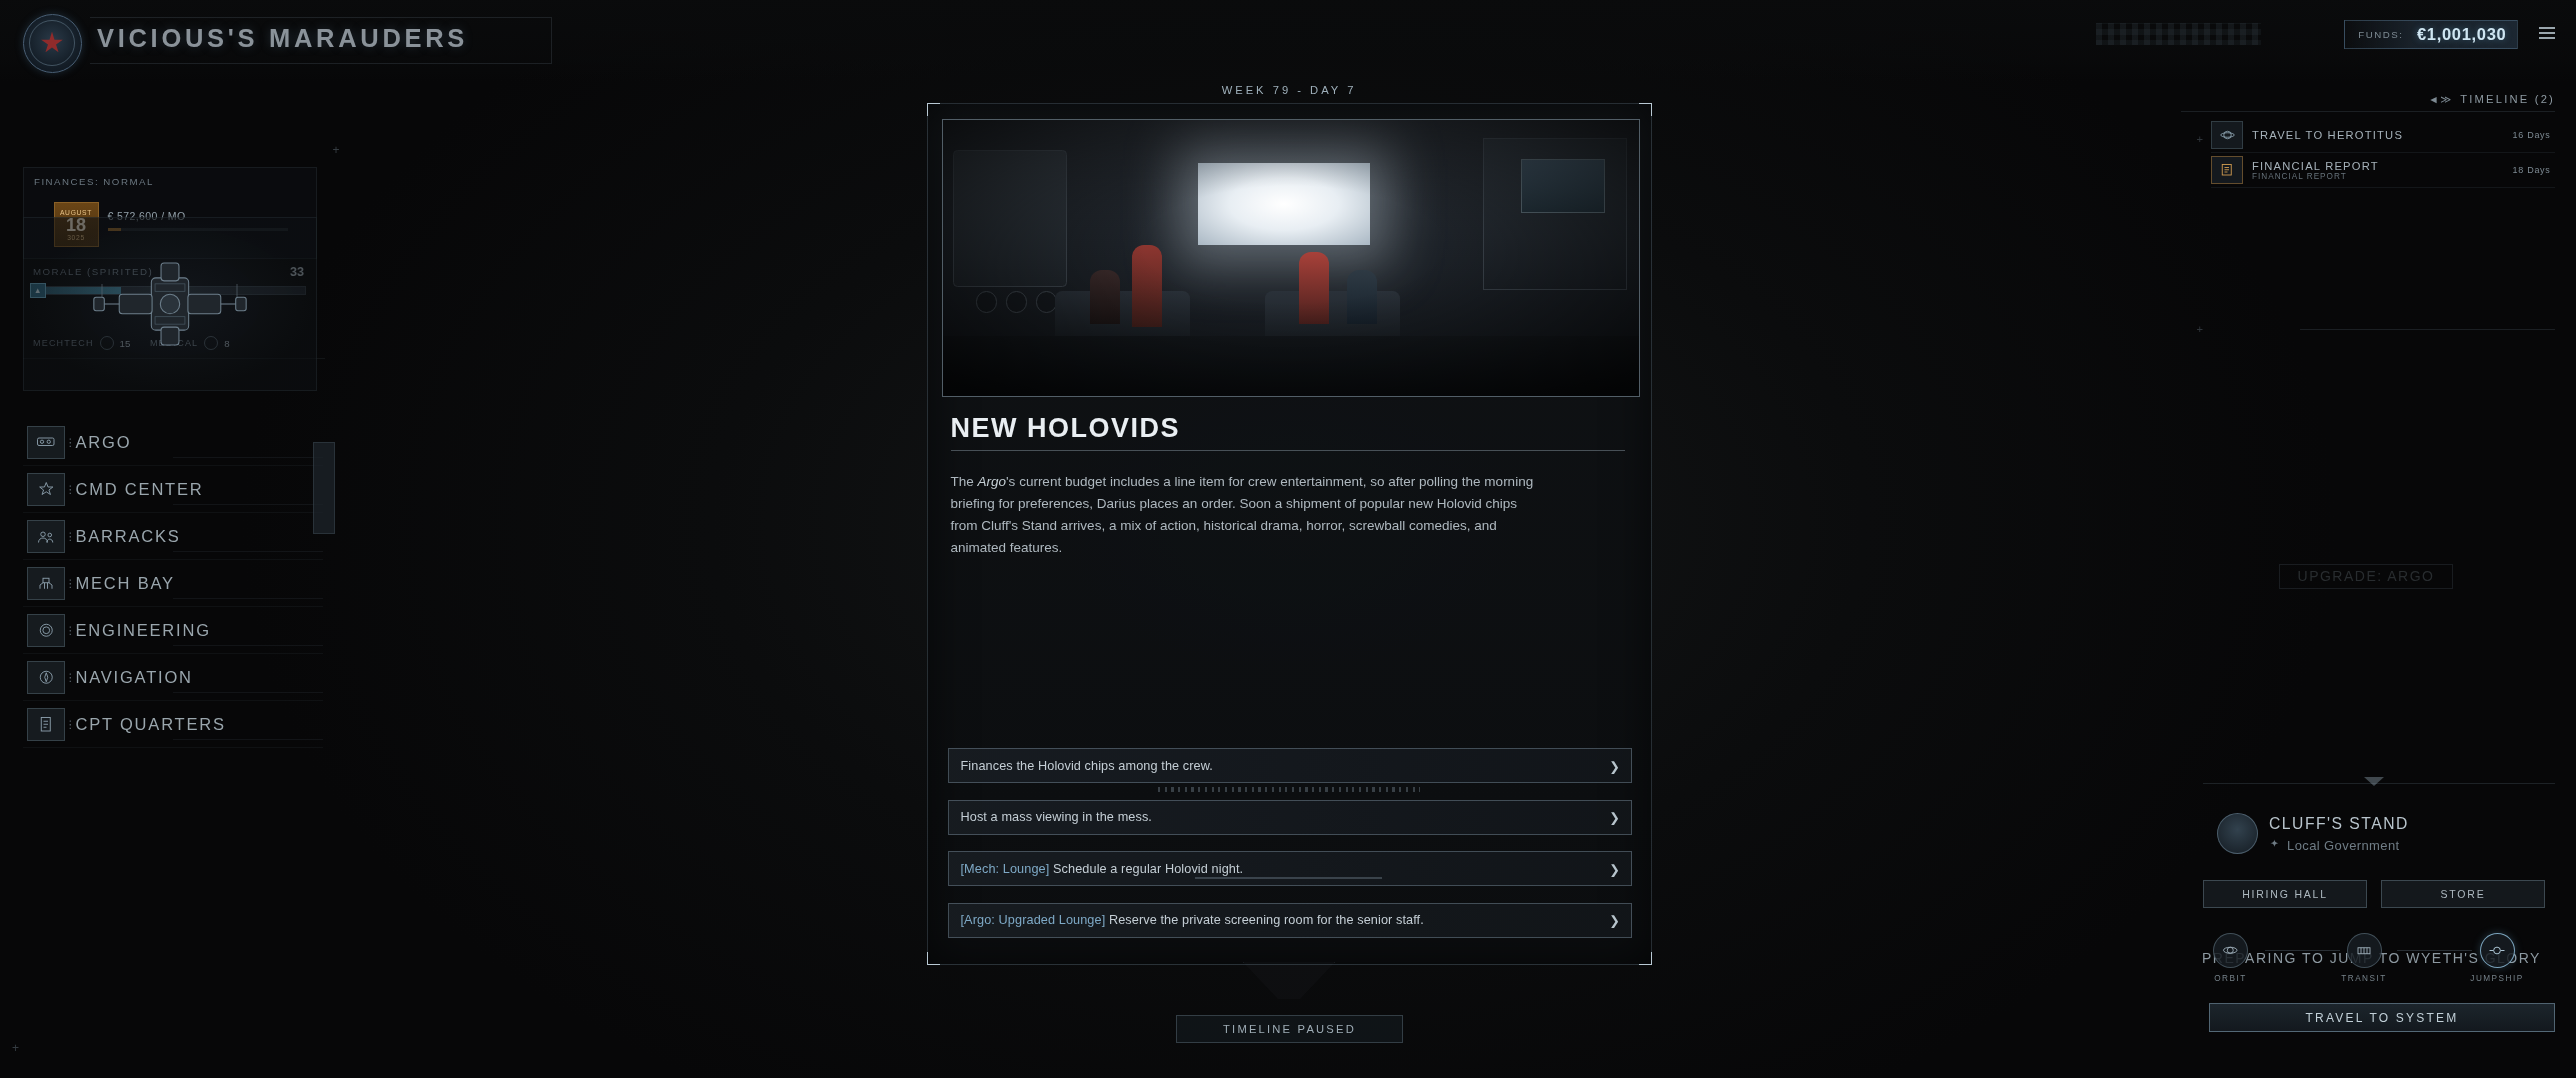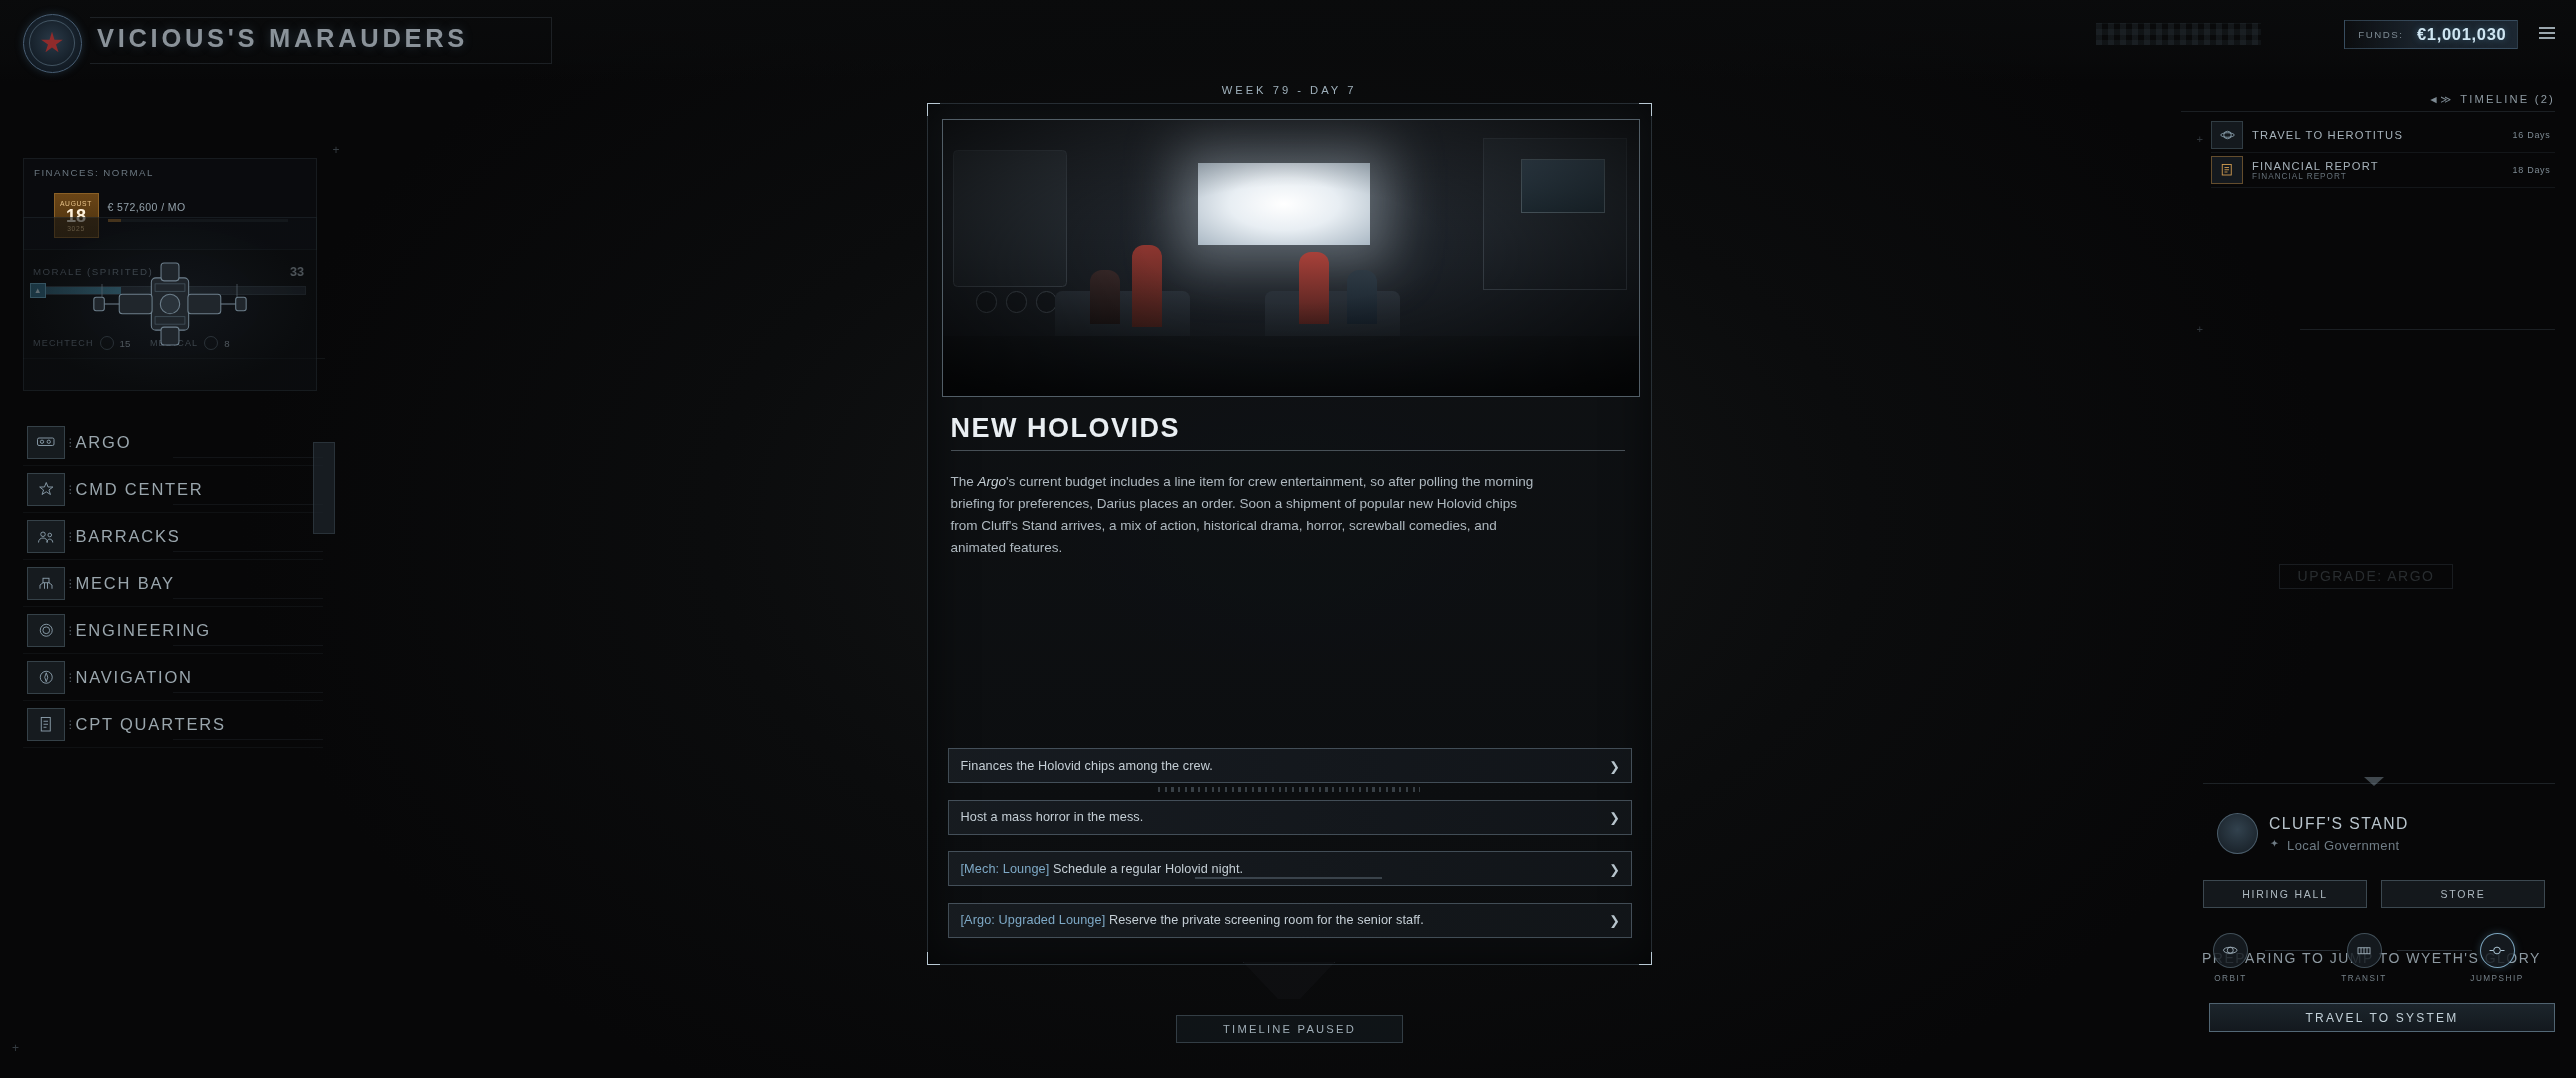--- a/index.html
+++ b/index.html
@@ -82,21 +82,21 @@
     display: flex; flex-direction: column; justify-content: center; gap: 3.7px; align-items: center;
     cursor: pointer;
   }
   .menu-btn i { display: block; width: 16.5px; height: 1.5px; background: #9aa6ad; }
 
   
   .left-panel {
     position: absolute; left: 22.5px; top: 150px; width: 300px; height: 921px;
   }
   .finances {
-    position: absolute; left: 0; top: 8px; width: 292px; height: 90px;
+    position: absolute; left: 0; top: 17px; width: 292px; height: 90px;
     border: 0.7px solid rgba(100,120,135,0.15);
     background: rgba(13,16,19,0.5);
   }
   .fin-title {
     position: absolute; left: 10.5px; top: 7.5px;
     font-size: 9.7px; letter-spacing: 1.5px; color: #6b7780; text-transform: uppercase;
   }
   .date-chip {
     position: absolute; left: 30px; top: 34px; width: 43px; height: 43px;
     background: linear-gradient(180deg, #6a4516 0%, #49300f 100%);
@@ -631,21 +631,21 @@
       <span>The </span><em>Argo</em><span>'s current budget includes a line item for crew entertainment, so after polling the morning briefing for preferences, Darius places an order. Soon a shipment of popular new Holovid chips from Cluff's Stand arrives, a mix of action, historical drama, horror, screwball comedies, and animated features.</span>
     </div>
 
     <div class="choice-area">
       <div class="choice">
         <span class="ch-text">Finances the Holovid chips among the crew.</span>
         <span class="ch-arrow">❯</span>
       </div>
       <div class="choice-sep" style="top:39px;"></div>
       <div class="choice">
-        <span class="ch-text">Host a mass horror in the mess.</span>
+        <span class="ch-text">Host a mass viewing in the mess.</span>
         <span class="ch-arrow">❯</span>
       </div>
       <div class="choice">
         <span class="ch-text"><span class="ch-tag">[Mech: Lounge]</span><span> Schedule a regular Holovid night.</span></span>
         <span class="ch-arrow">❯</span>
       </div>
       <div class="choice-sep2" style="top:129px;"></div>
       <div class="choice">
         <span class="ch-text"><span class="ch-tag">[Argo: Upgraded Lounge]</span><span> Reserve the private screening room for the senior staff.</span></span>
         <span class="ch-arrow">❯</span>

